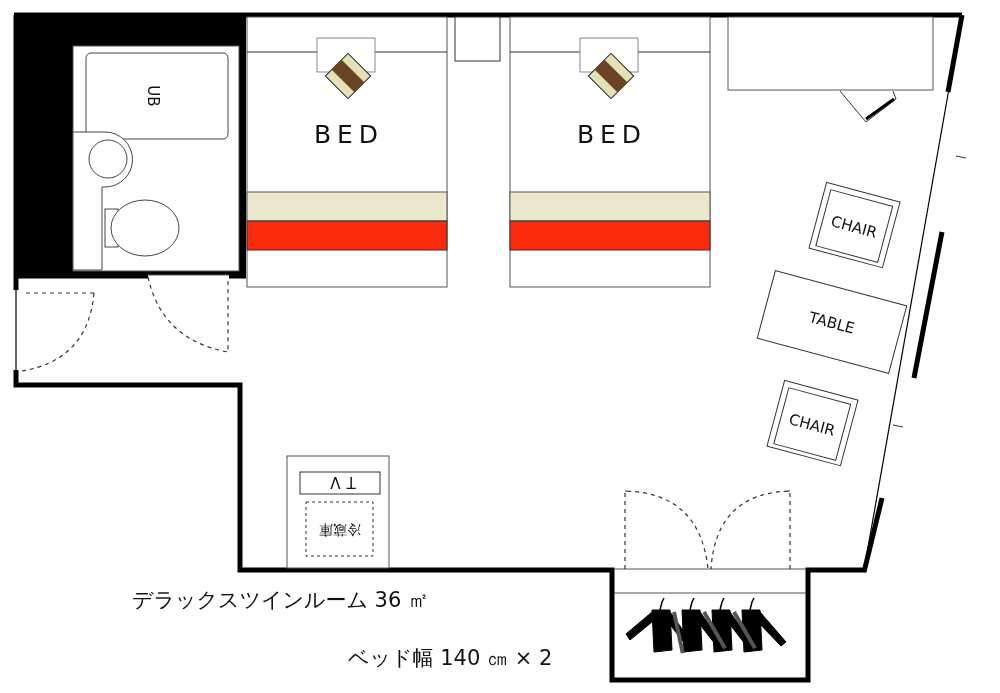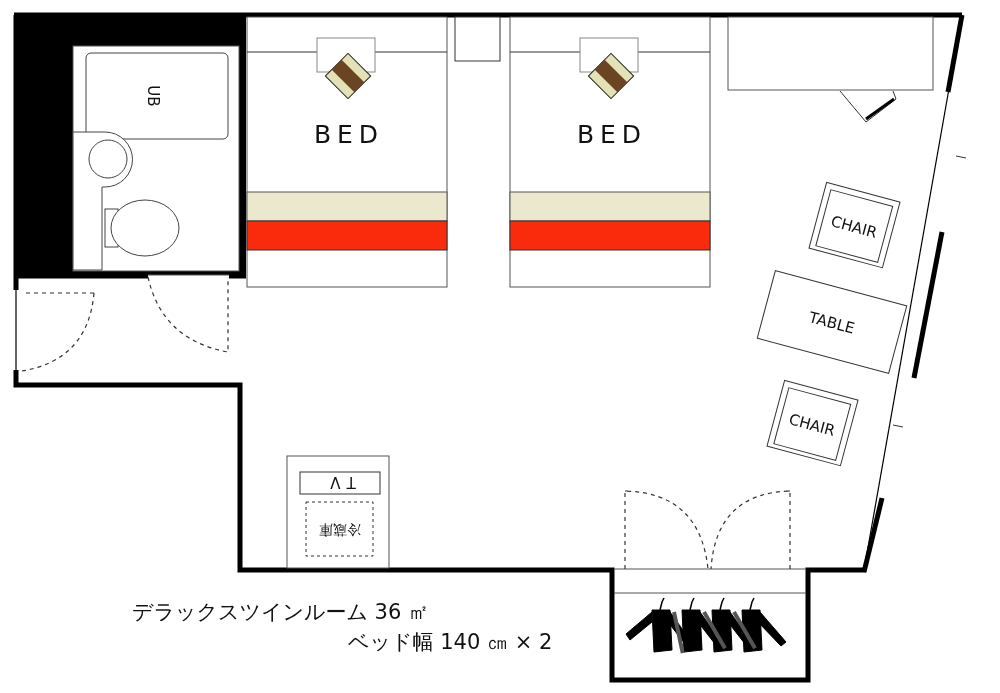--- a/index.html
+++ b/index.html
@@ -2,22 +2,22 @@
 <html><head>
 <meta charset="utf-8">
 <style>
   html, body { margin: 0; padding: 0; background: #ffffff; }
   body { width: 1000px; height: 693px; position: relative; overflow: hidden; font-family: "DejaVu Sans", sans-serif; }
   #plan { position: absolute; left: 0; top: 0; width: 1000px; height: 693px; }
   .lbl { font-family: "DejaVu Sans", sans-serif; fill: #111; }
   .bed-lbl { font-size: 25px; letter-spacing: 6px; }
   .sm-lbl { font-size: 15px; }
   .caption { position: absolute; font-family: "DejaVu Sans", sans-serif; color: #111; font-size: 21px; white-space: nowrap; }
-  .caption.line1 { left: 132px; top: 598px; }
-  .caption.line2 { left: 348px; top: 628px; }
+  .caption.line1 { left: 132px; top: 586px; }
+  .caption.line2 { left: 348px; top: 644px; }
 </style>
 </head>
 <body>
 
 <svg id="plan" viewBox="0 0 1000 693" xmlns="http://www.w3.org/2000/svg">
 
   <g fill="none" stroke="#000" stroke-linejoin="miter">
 
     <line x1="14" y1="15" x2="962" y2="15" stroke-width="5"></line>
 

